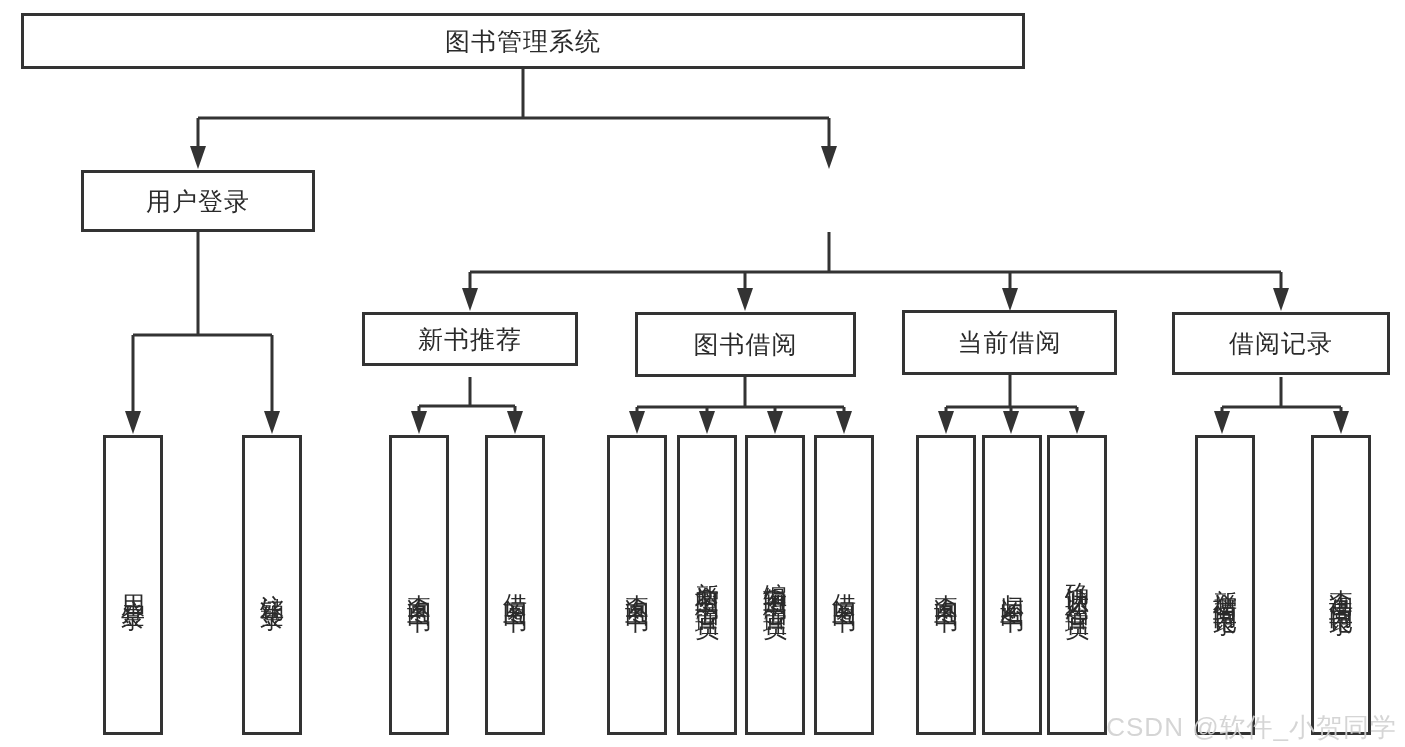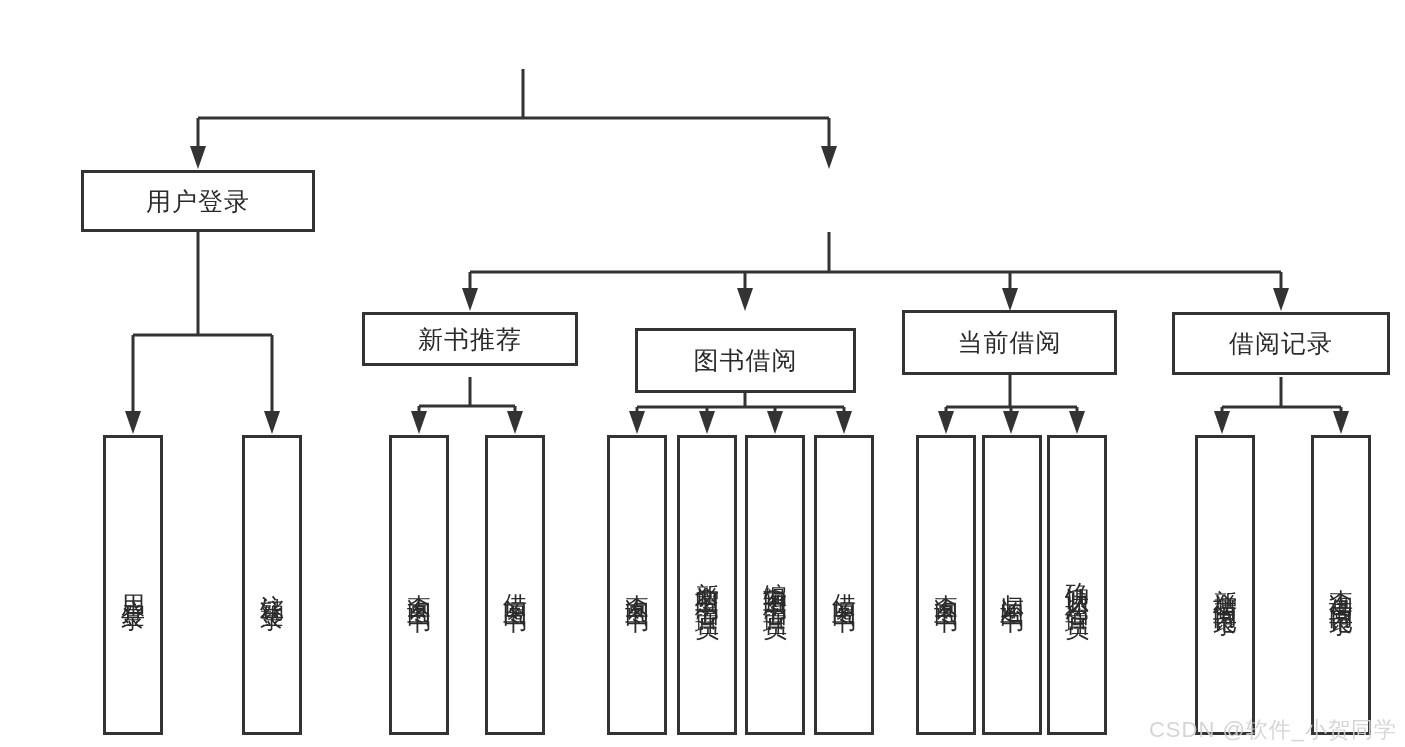--- a/index.html
+++ b/index.html
@@ -30,21 +30,21 @@
     writing-mode:vertical-rl;
     text-orientation:mixed;
     font-size:24px;
     letter-spacing:5px;
     line-height:1;
   }
   .watermark{
     position:absolute;
     right:8px;bottom:2px;
     z-index:2;
-    font-size:22px;
+    font-size:26px;
     color:#d2d2d2;
     opacity:.92;
     letter-spacing:1px;
     white-space:nowrap;
   }
 </style>
 </head>
 <body>
 
 <div id="stage">
@@ -89,25 +89,26 @@
 
       <polygon points="938,411 954,411 946,434"></polygon>
       <polygon points="1003,411 1019,411 1011,434"></polygon>
       <polygon points="1069,411 1085,411 1077,434"></polygon>
 
       <polygon points="1214,411 1230,411 1222,434"></polygon>
       <polygon points="1333,411 1349,411 1341,434"></polygon>
     </g>
   </svg>
 
+  <div class="node node-h" style="left:21px;top:13px;width:1004px;height:56px">图书管理系统</div>
 
   <div class="node node-h" style="left:81px;top:170px;width:234px;height:62px">用户登录</div>
 
   <div class="node node-h" style="left:362px;top:312px;width:216px;height:54px">新书推荐</div>
-  <div class="node node-h" style="left:635px;top:328px;width:221px;height:65px">图书借阅</div>
+  <div class="node node-h" style="left:635px;top:312px;width:221px;height:65px">图书借阅</div>
   <div class="node node-h" style="left:902px;top:310px;width:215px;height:65px">当前借阅</div>
   <div class="node node-h" style="left:1172px;top:312px;width:218px;height:63px">借阅记录</div>
 
   <div class="node node-v" style="left:103px">用户登录</div>
   <div class="node node-v" style="left:242px">注销登录</div>
 
   <div class="node node-v" style="left:389px">查询图书</div>
   <div class="node node-v" style="left:485px">借阅图书</div>
 
   <div class="node node-v" style="left:607px">查询图书</div>

